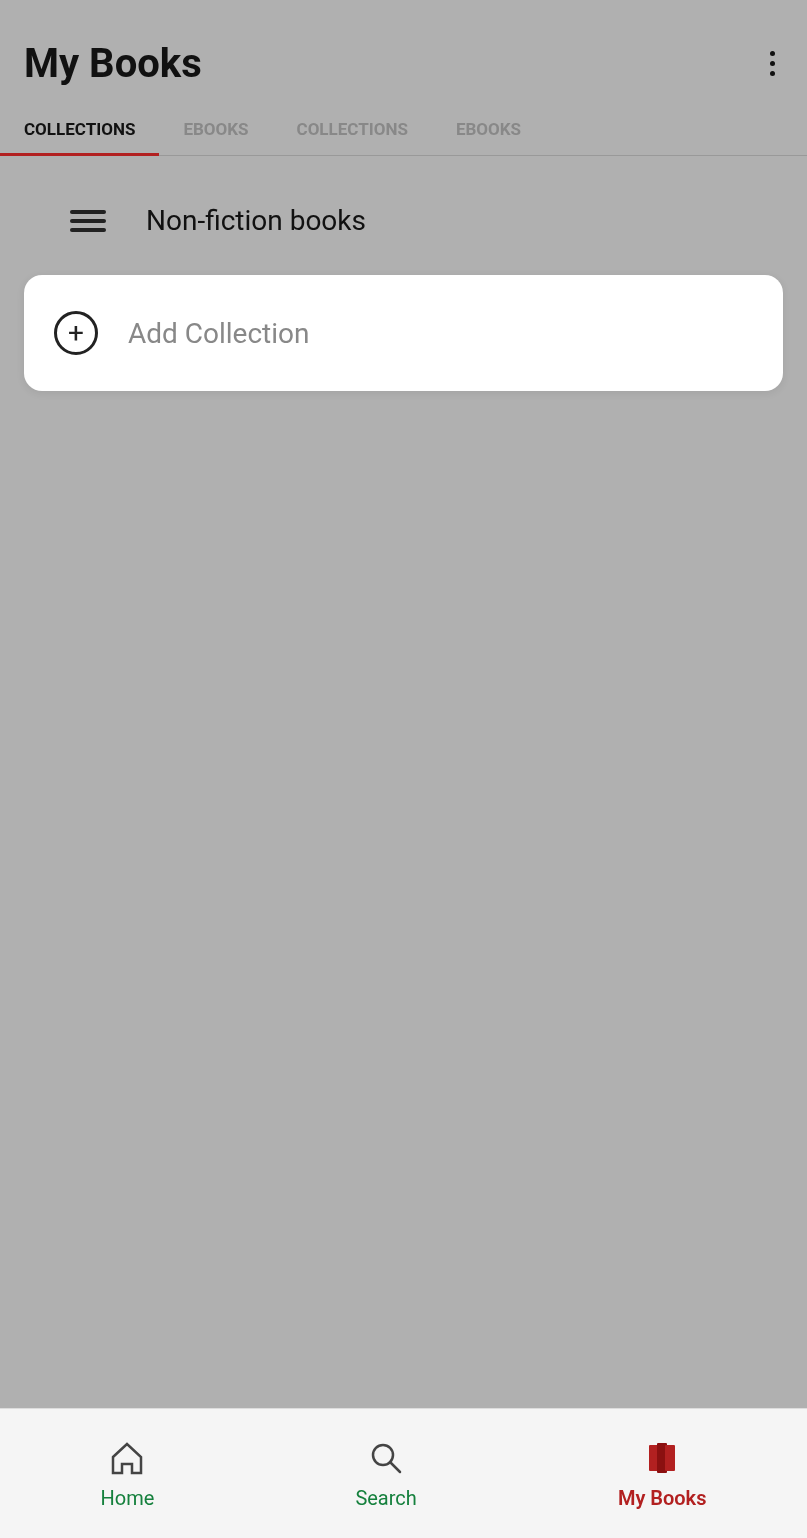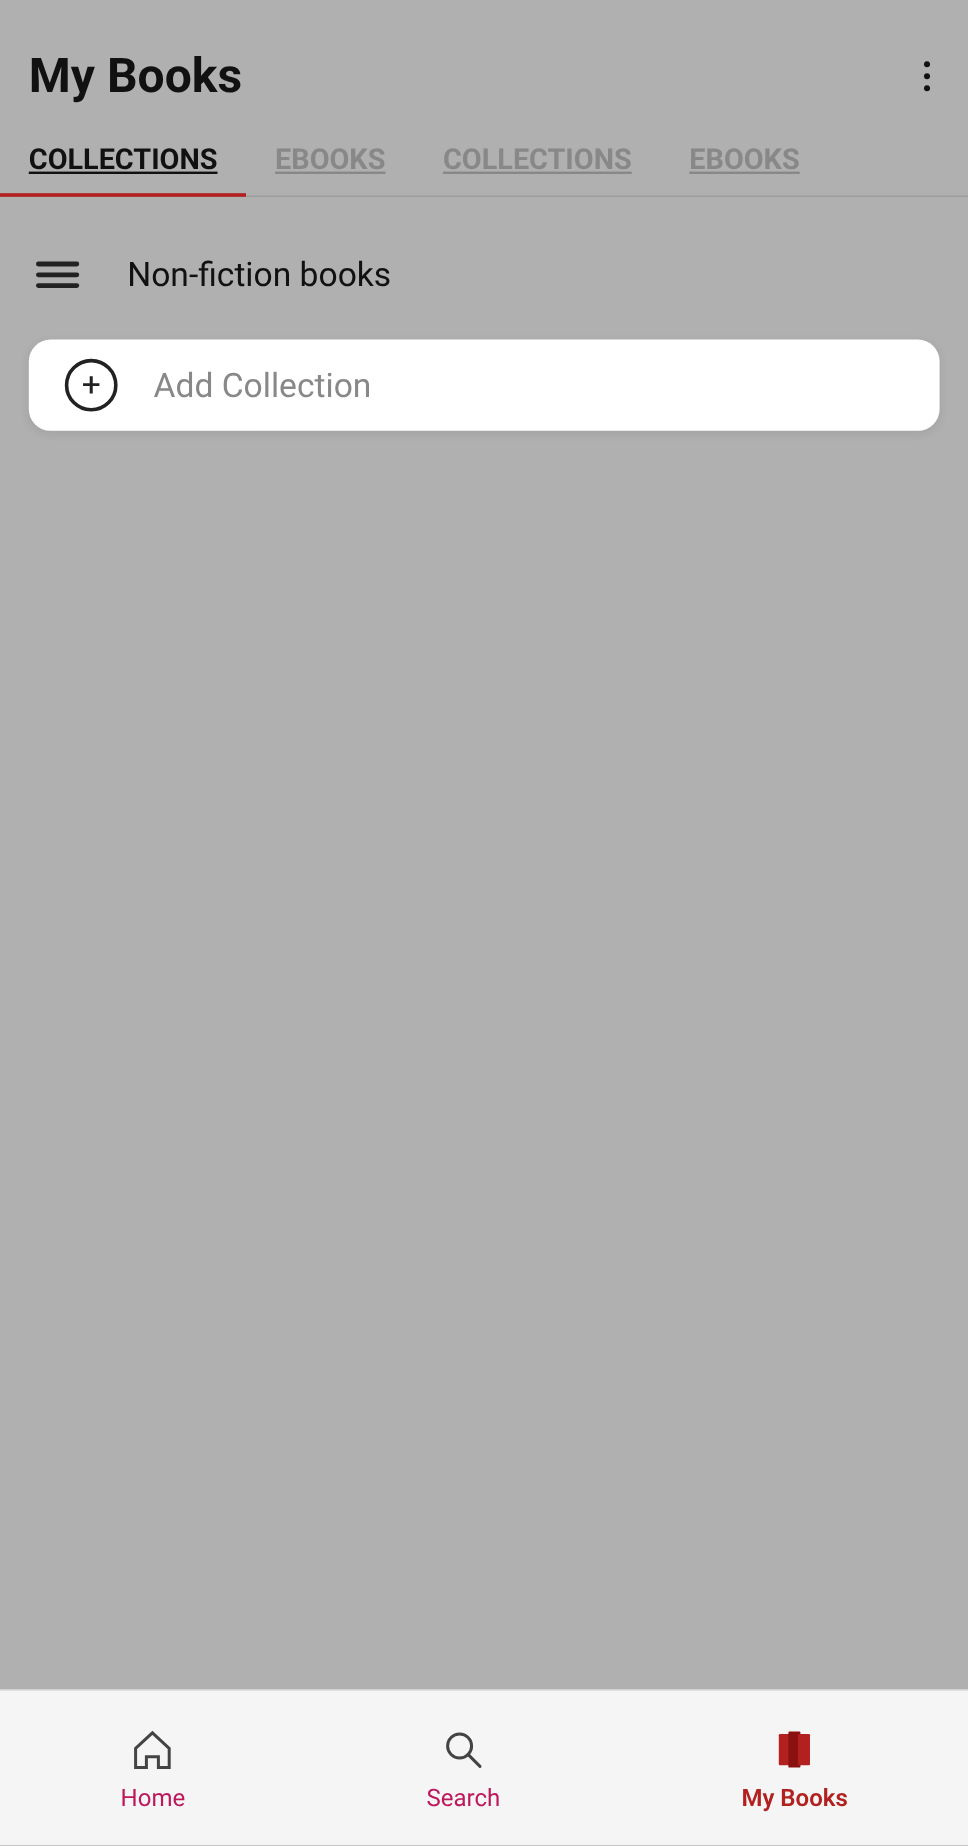--- a/index.html
+++ b/index.html
@@ -52,27 +52,26 @@
     .tabs {
       display: flex;
       flex-direction: row;
       background-color: #b0b0b0;
       margin-top: 16px;
       border-bottom: 1px solid #999;
     }
 
     .tab {
       padding: 16px 24px;
-      font-size: 24px;
+      font-size: 17px;
       font-weight: 700;
       color: #888;
       cursor: pointer;
       position: relative;
       white-space: nowrap;
-      text-decoration: underline;
     }
 
     .tab.active {
       color: #111;
     }
 
     .tab.active::after {
       content: '';
       position: absolute;
       bottom: -1px;
@@ -86,20 +85,21 @@
       flex: 1;
       padding: 20px 0;
       overflow-y: auto;
     }
 
     .collection-item {
       display: flex;
       align-items: center;
       padding: 28px 30px;
       cursor: pointer;
+      margin-left: 40px;
     }
 
     .list-icon {
       display: flex;
       flex-direction: column;
       gap: 5px;
       margin-right: 40px;
       flex-shrink: 0;
     }
 
@@ -114,21 +114,21 @@
     .collection-name {
       font-size: 28px;
       color: #111;
       font-weight: 400;
     }
 
     .add-collection-btn {
       margin: 10px 24px 20px 24px;
       background-color: #fff;
       border-radius: 18px;
-      padding: 16px 30px;
+      padding: 36px 30px;
       display: flex;
       align-items: center;
       cursor: pointer;
       box-shadow: 0 2px 8px rgba(0,0,0,0.08);
     }
 
     .add-icon {
       width: 44px;
       height: 44px;
       border: 3px solid #222;
@@ -179,21 +179,21 @@
     .nav-icon {
       width: 40px;
       height: 40px;
       display: flex;
       align-items: center;
       justify-content: center;
     }
 
     .nav-label {
       font-size: 20px;
-      color: #be185d;
+      color: #15803d;
     }
 
     .nav-label.active {
       color: #b22020;
       font-weight: 600;
     }
 
     
     .home-icon-svg {
       width: 38px;

